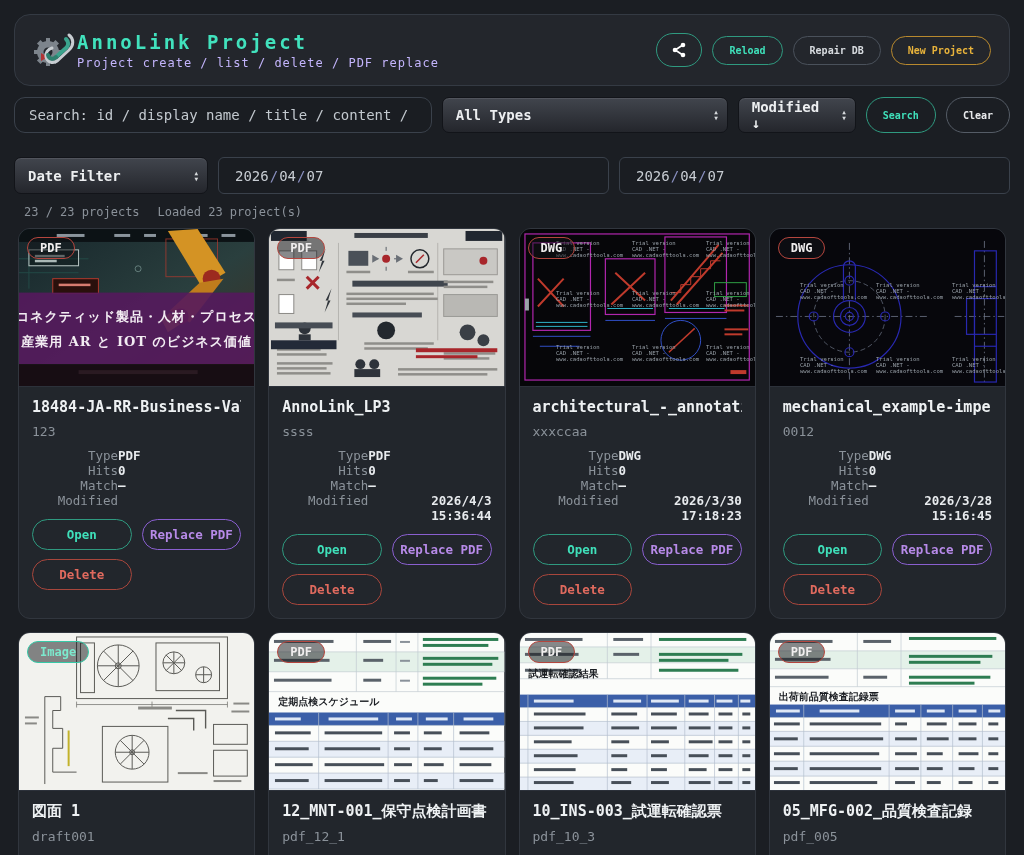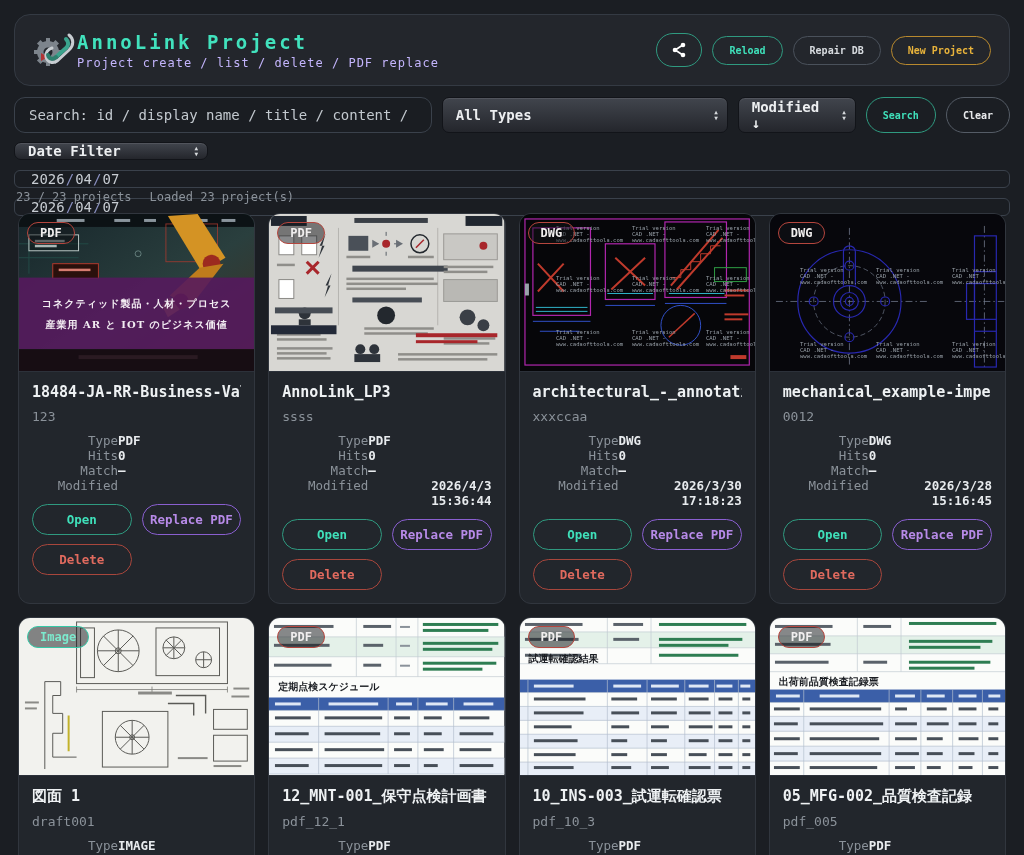--- a/index.html
+++ b/index.html
@@ -32,26 +32,26 @@
     align-items:center; justify-content:space-between; padding:0 9px 0 13px;
     cursor:pointer; box-shadow:inset 0 1px 0 rgba(255,255,255,.09); }
   .sel-type { width:286px; }
   .sel-sort { width:118px; }
   .sel-date { width:194px; }
   .arrows { display:flex; flex-direction:column; color:#d7dadd; font-size:6px;
     line-height:6px; margin-left:8px; }
   .btn-search { border:1.5px solid #2f9a80; color:#3fe0ba; }
   .btn-clear { border:1.5px solid #555c66; color:#e8eaec; }
 
-  .row2 { margin:9px 14px 0; display:flex; gap:10px; height:37px;flex-direction:column; }
+  .row2 { margin:24px 14px 0; display:flex; gap:10px; height:37px; }
   .date-input { flex:1; background:#1a1d22; border:1px solid #3a414b; border-radius:6px;
     color:#c8cdd3; font-size:14px; display:flex; align-items:center; padding:0 16px; }
   .date-input .slash { color:#8a90c0; padding:0 1px; }
 
-  .status { margin:11px 16px 0; display:flex; gap:18px; font-size:12px;
+  .status { margin:11px 24px 0; display:flex; gap:18px; font-size:12px;
     line-height:14px; color:#8b929a; }
 
   
   .grid { margin:9px 18px 0; display:grid; grid-template-columns:repeat(4,1fr); gap:13px; }
   .card { background:#22262c; border:1px solid #31363e; border-radius:12px; overflow:hidden; }
   .thumb { height:158px; position:relative; border-bottom:1px solid #2c313a; overflow:hidden; }
   .thumb svg { position:absolute; inset:0; width:100%; height:100%; display:block; }
   .badge { position:absolute; top:8px; left:8px; padding:3px 12px; border-radius:999px;
     border:1.5px solid; font-size:12px; font-weight:bold;
     background:rgba(18,20,24,.5); z-index:4; }
@@ -71,21 +71,21 @@
   .btn-open { border:1px solid #2f9a80; color:#3fe0ba; }
   .btn-replace { border:1px solid #8a5fd0; color:#b78ae8; }
   .btn-delete { border:1px solid #a8463c; color:#e06a5e; }
 
   
   .wm { position:absolute; font-size:9px; line-height:9px; color:#98a0a8;
     transform:scale(.62); transform-origin:top left; z-index:2; white-space:nowrap; }
   .wm span { display:block; }
   .band-text { position:absolute; left:0; right:0; top:64px; height:72px; display:flex;
     flex-direction:column; align-items:center; justify-content:center; gap:7px; z-index:2;
-    font-family:"DejaVu Serif", serif; font-size:10px; font-weight:bold; color:#f2ecf2;
+    font-family:"DejaVu Serif", serif; font-size:13px; font-weight:bold; color:#f2ecf2;
     letter-spacing:1px; white-space:nowrap; }
   .doc-heading { position:absolute; left:9px; font-family:"DejaVu Sans", sans-serif;
     font-weight:bold; font-size:10px; color:#1a1d22; z-index:2; white-space:nowrap; }
 </style>
 </head>
 <body>
 
 <header class="header-panel">
   <div class="brand">
     <svg width="44" height="42" viewBox="0 0 44 42">

